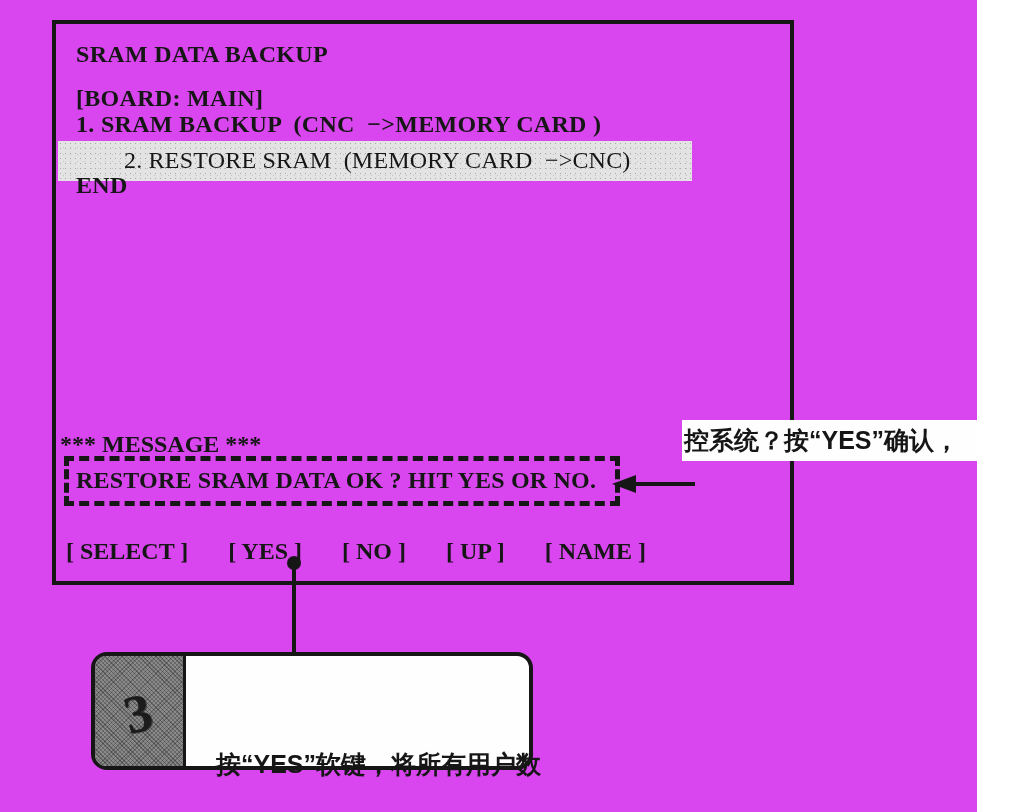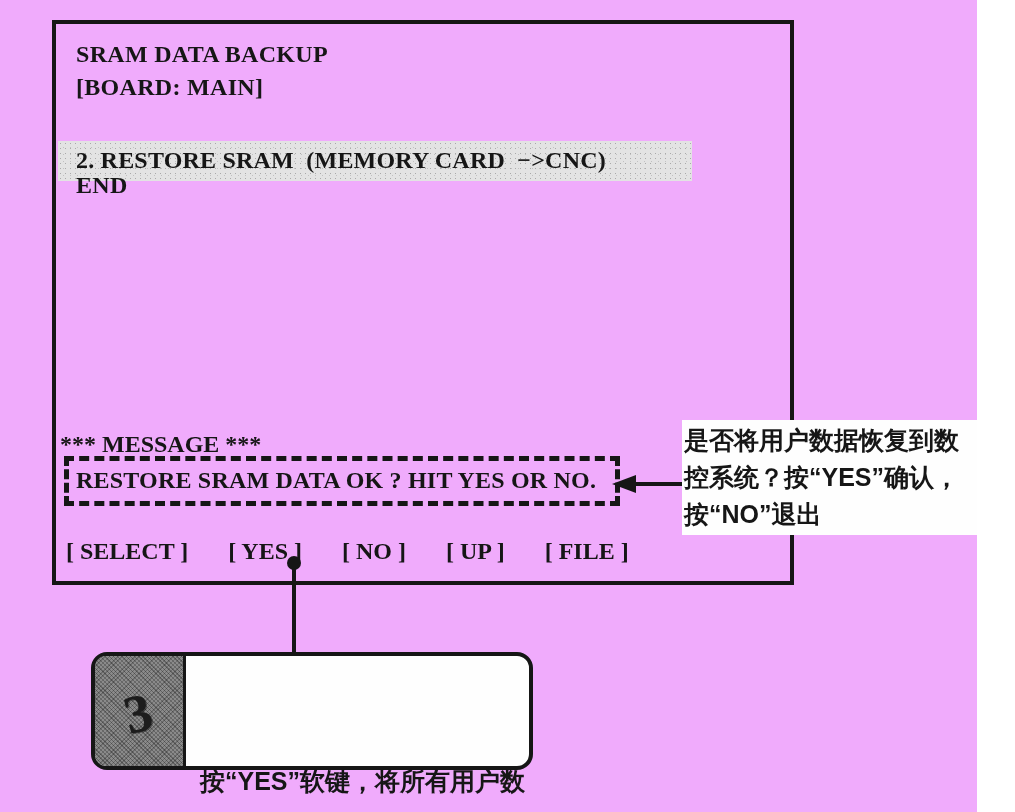--- a/index.html
+++ b/index.html
@@ -1,25 +1,25 @@
 <!DOCTYPE html>
 <html><head>
 <meta charset="utf-8">
 <style>
   html,body{margin:0;padding:0;background:#ffffff;}
-  #canvas{position:relative;width:977px;height:812px;background:#f0abfc;overflow:hidden;
+  #canvas{position:relative;width:977px;height:812px;background:#d946ef;overflow:hidden;
           font-family:"Liberation Serif", serif;color:#161616;}
 
   
   .screen-box{position:absolute;left:52px;top:20px;width:734px;height:557px;
               border:4px solid #161616;background:transparent;}
 
   .scrline{position:absolute;left:76px;font-size:24px;font-weight:600;
            letter-spacing:0.3px;white-space:pre;line-height:28px;}
-  .scrline.bold{font-weight:700;letter-spacing:0.2px;}
+  .scrline.bold{font-weight:400;letter-spacing:0.2px;margin-left:48px;}
 
   .highlight-band{position:absolute;left:58px;top:141px;width:634px;height:40px;
         background-color:#e3e3e3;
         background-image:radial-gradient(#a9a9a9 0.9px, transparent 1px),
                          radial-gradient(#c2c2c2 0.9px, transparent 1px);
         background-size:5px 5px,7px 7px;background-position:0 0,2px 3px;}
 
   .msg-label{position:absolute;left:60px;top:431px;font-size:24px;font-weight:700;white-space:pre;}
 
   .dashed-box{position:absolute;left:64px;top:456px;width:546px;height:40px;
@@ -49,57 +49,56 @@
   
   .callout{position:absolute;left:91px;top:652px;width:434px;height:110px;
            border:4px solid #161616;border-radius:16px;background:#fefefe;display:flex;}
   .step-badge{width:88px;height:100%;flex:0 0 88px;border-radius:11px 0 0 11px;
         background-color:#8a8a8a;
         background-image:repeating-linear-gradient(45deg, rgba(0,0,0,0.28) 0 1px, transparent 1px 3px),
                          repeating-linear-gradient(-45deg, rgba(0,0,0,0.22) 0 1px, transparent 1px 3px);
         display:flex;align-items:center;justify-content:center;border-right:3px solid #161616;}
   .step-number{font-size:54px;font-weight:700;color:#1c1c1c;transform:rotate(-14deg) translate(-2px,2px);
                font-family:"Liberation Serif", serif;text-shadow:1px 1px 0 rgba(0,0,0,0.4);}
-  .callout-text{padding:30px 0 0 14px;font-family:"Liberation Sans", sans-serif;
-                font-size:25px;font-weight:700;line-height:38px;white-space:pre;}
+  .callout-text{padding:13px 0 0 14px;font-family:"Liberation Sans", sans-serif;
+                font-size:25px;font-weight:700;line-height:38px;white-space:pre;margin-left:16px;}
 </style>
 </head>
 <body>
 
 <div id="canvas">
 
   <div class="screen-box"></div>
 
   <div class="highlight-band"></div>
 
   <div class="scrline" style="top:40px">SRAM DATA BACKUP</div>
-  <div class="scrline" style="top:73px">[BOARD: MAIN]</div>
+  <div class="scrline" style="top:84px">[BOARD: MAIN]</div>
+  <div class="scrline" style="top:110px">1. SRAM BACKUP  (CNC  −&gt;MEMORY CARD )</div>
   <div class="scrline bold" style="top:146px">2. RESTORE SRAM  (MEMORY CARD  −&gt;CNC)</div>
   <div class="scrline" style="top:171px">END</div>
 
   <div class="msg-label">*** MESSAGE ***</div>
   <div class="dashed-box">
     <div class="msg-text">RESTORE SRAM DATA OK ? HIT YES OR NO.</div>
   </div>
 
   <div class="arrow-head"></div>
   <div class="arrow-line"></div>
 
   <div class="side-note">
-    <div>是否将用户数据恢复到数</div>
     <div>控系统？按“YES”确认，</div>
-    <div>按“NO”退出</div>
   </div>
 
   <div class="softkeys">
     <span>[ SELECT ]</span>
     <span>[ YES ]</span>
     <span>[ NO ]</span>
     <span>[ UP ]</span>
-    <span>[ FILE ]</span>
+    <span>[ NAME ]</span>
   </div>
 
   <div class="yes-dot"></div>
   <div class="yes-connector"></div>
 
   <div class="callout">
     <div class="step-badge">
       <span class="step-number">3</span>
     </div>
     <div class="callout-text">

